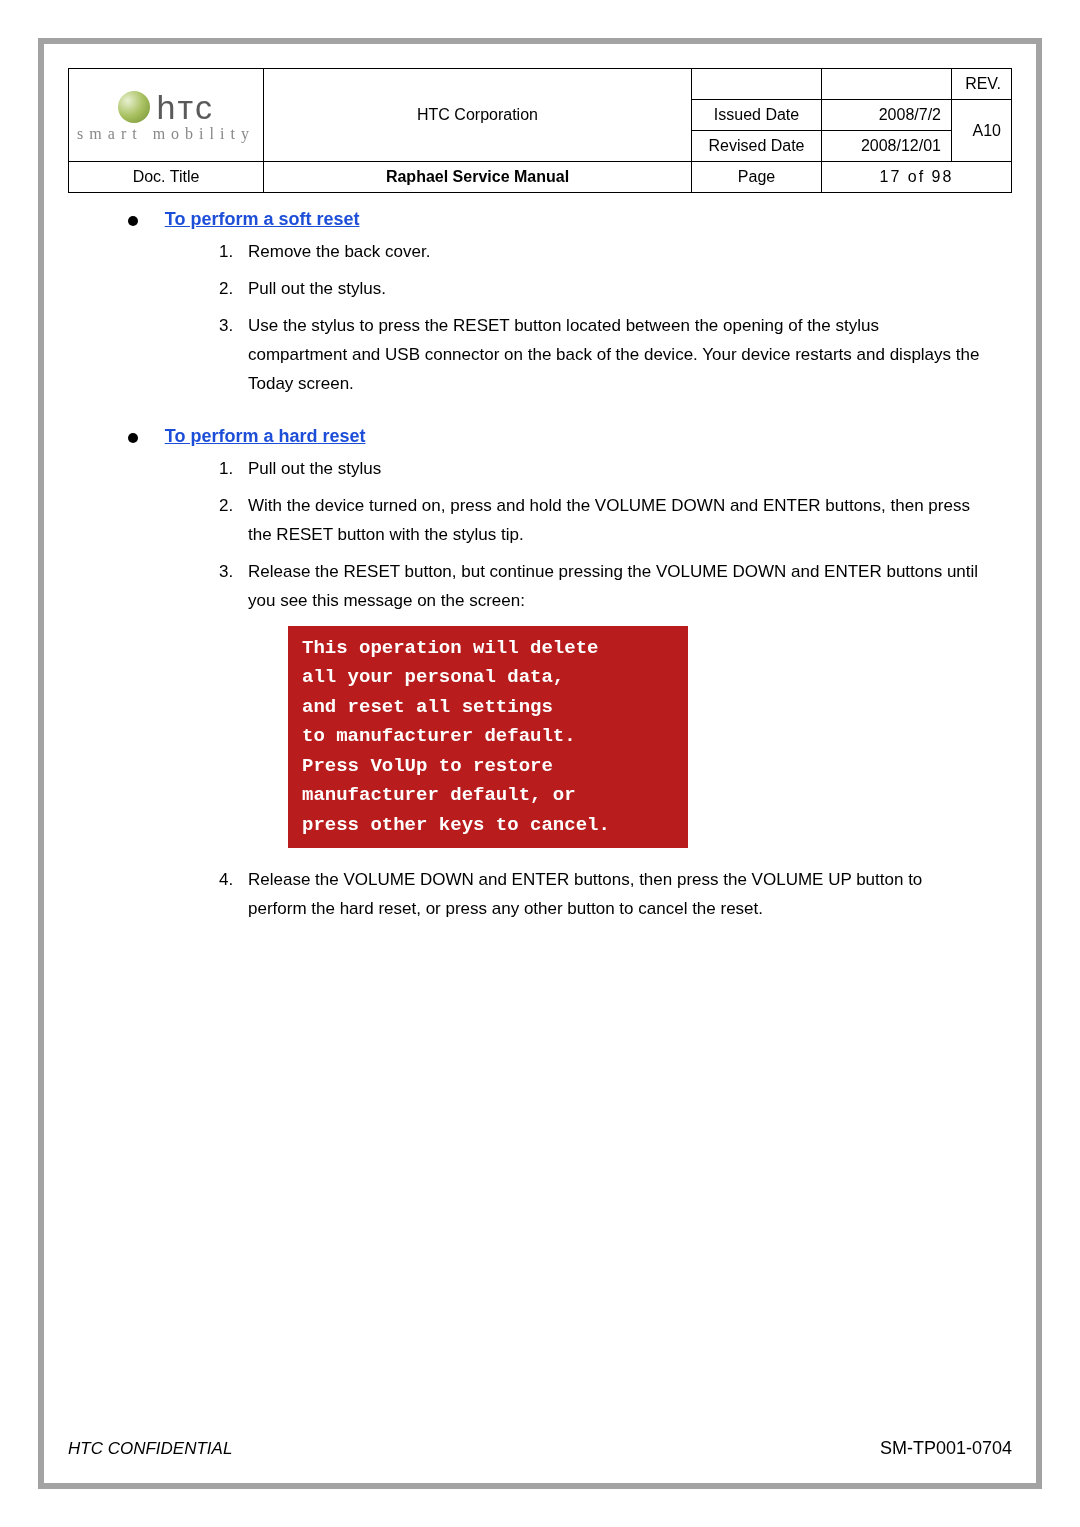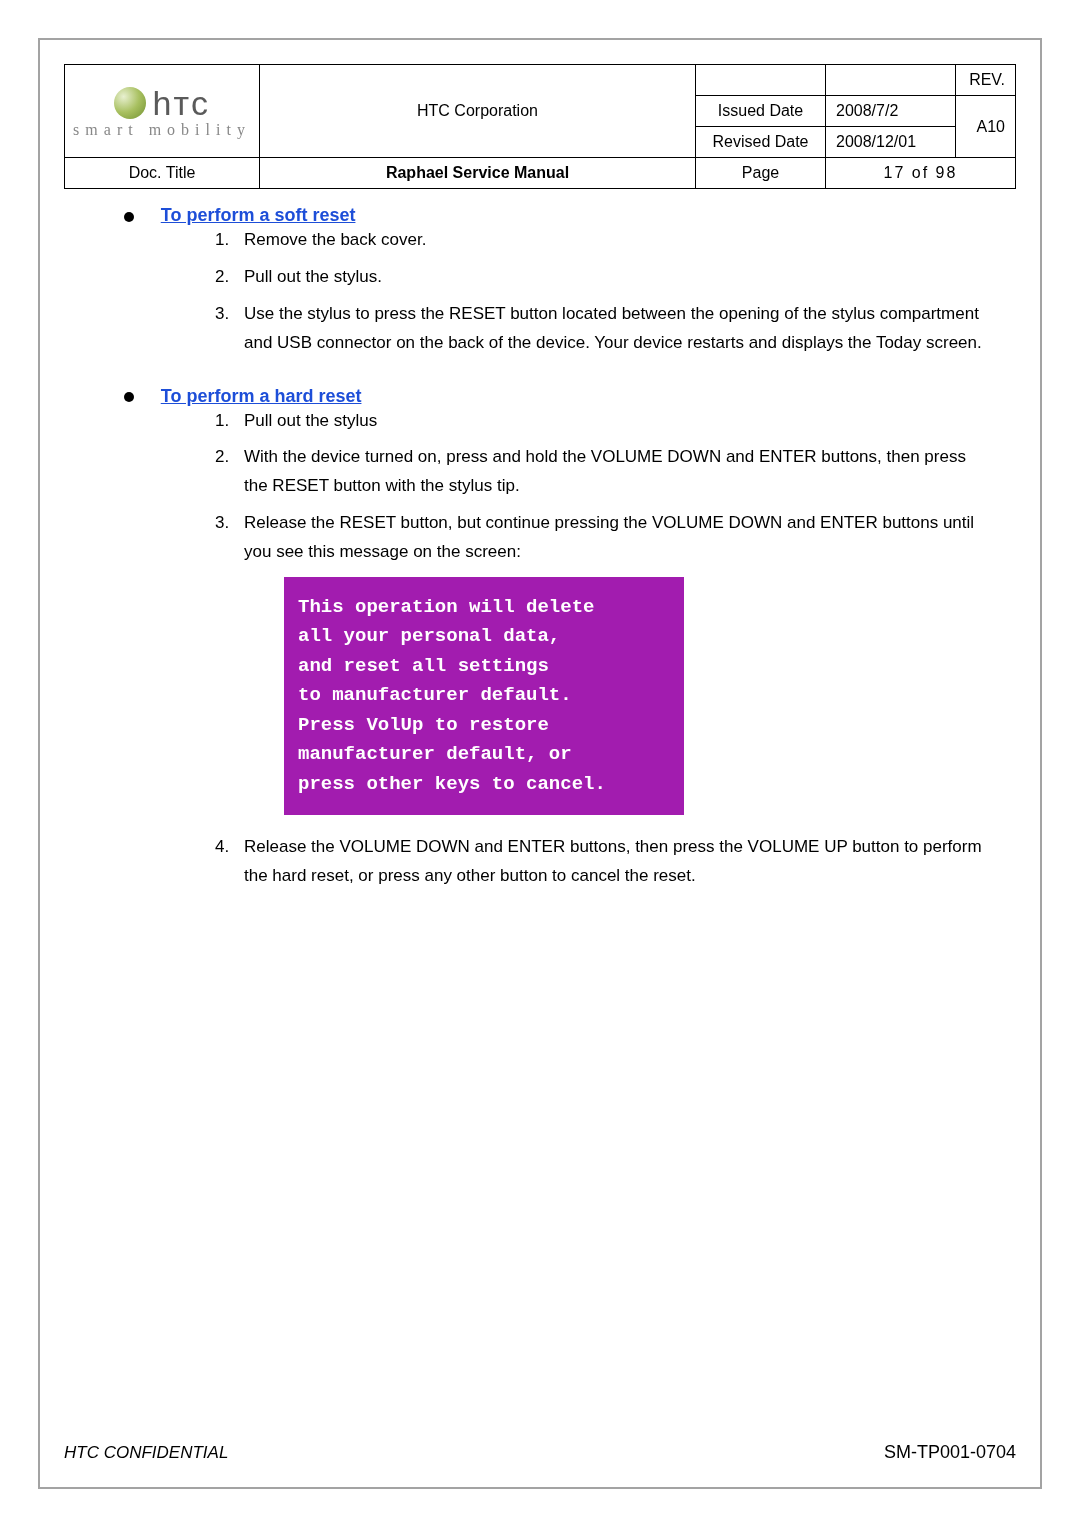--- a/index.html
+++ b/index.html
@@ -8,21 +8,21 @@
       box-sizing: border-box;
     }
     body {
       font-family: Arial, sans-serif;
       background: #fff;
       width: 1080px;
       height: 1527px;
       position: relative;
     }
     .outer-frame {
-      border: 2px solid #a3a3a3;
+      border: 6px solid #a3a3a3;
       margin: 38px;
       height: 1451px;
       padding: 24px 24px;
       position: relative;
     }
     .header-table {
       width: 100%;
       border-collapse: collapse;
     }
     .header-table td {
@@ -64,21 +64,21 @@
     .company-cell {
       text-align: center;
       font-size: 24px;
       font-weight: normal;
     }
     .meta-label {
       text-align: center;
       width: 130px;
     }
     .meta-value {
-      text-align: left;
+      text-align: right;
       width: 130px;
     }
     .rev-cell {
       text-align: right;
       width: 60px;
     }
     .doc-title-label {
       text-align: center;
       font-size: 18px;
     }
@@ -109,46 +109,47 @@
       margin-right: 22px;
     }
     .section-heading {
       color: #1d4ed8;
       font-weight: bold;
       text-decoration: underline;
       font-size: 18px;
     }
     .num-list {
       padding-left: 110px;
+      margin-top: 8px;
       margin-bottom: 28px;
     }
     .num-list li {
       margin-bottom: 8px;
       line-height: 1.7;
       padding-left: 10px;
     }
     .warning-block {
       padding-left: 80px;
       margin-top: 6px;
       margin-bottom: 28px;
       color: #cc0000;
       line-height: 1.7;
     }
     .warning-label {
       font-weight: bold;
       color: #cc0000;
     }
     .screen-message {
-      background: #a21caf;
+      background: #b91c1c;
       color: #fff;
       font-family: "Courier New", monospace;
       font-weight: bold;
       font-size: 19px;
       line-height: 1.55;
-      padding: 16px 14px;
+      padding: 8px 14px;
       margin: 10px 0 18px 40px;
       width: 400px;
       white-space: pre-line;
     }
     .footer-left {
       position: absolute;
       bottom: 24px;
       left: 24px;
       font-style: italic;
       font-size: 17px;

